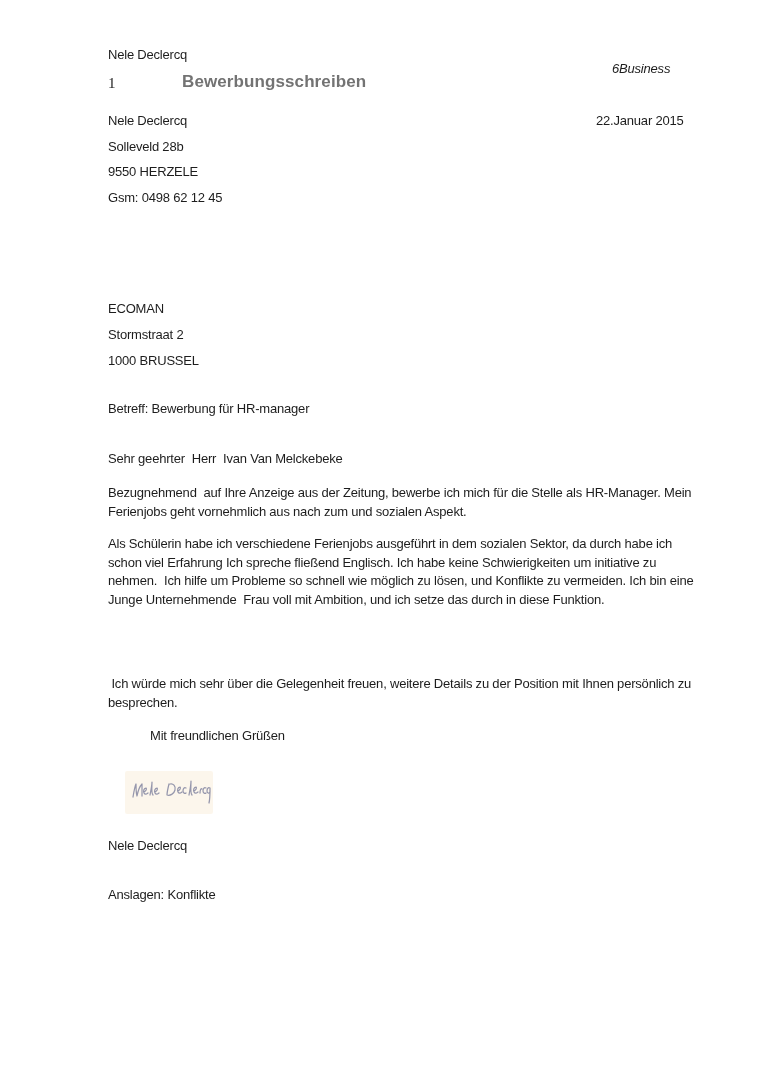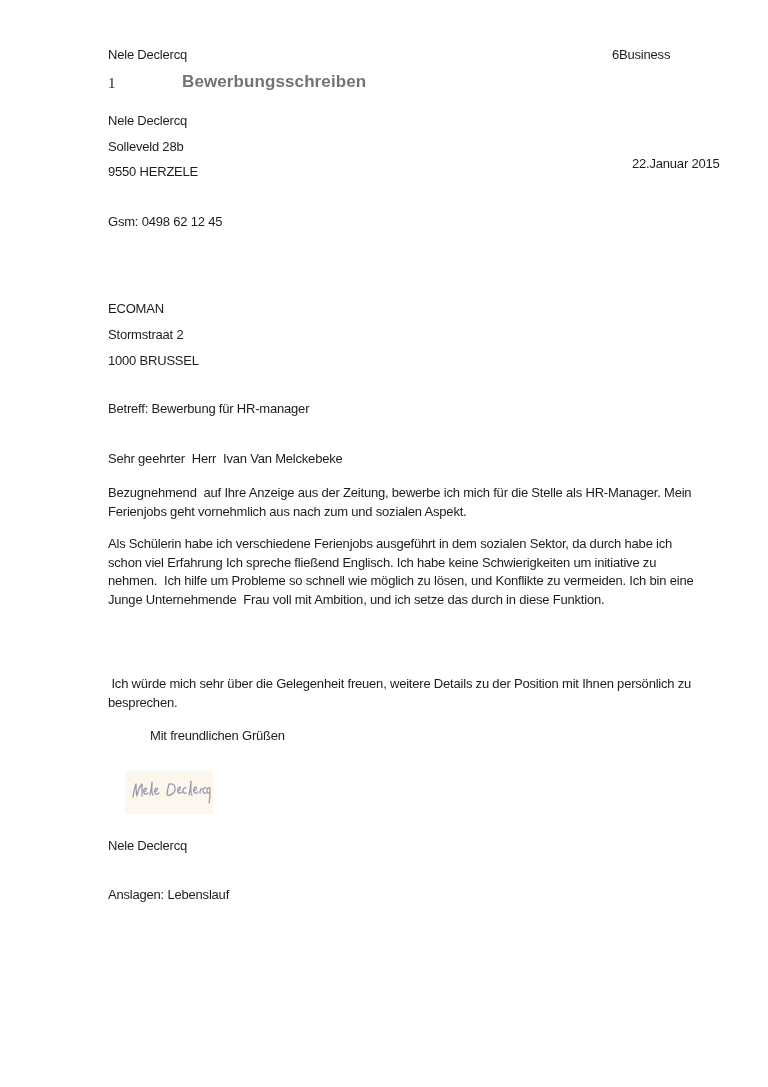--- a/index.html
+++ b/index.html
@@ -40,32 +40,32 @@
     position: absolute;
     left: 124px; top: 769px;
   }
 </style>
 </head>
 <body>
 
 <div class="page">
 
   <div class="t" style="left:108px; top:46px;">Nele Declercq</div>
-  <div class="t" style="left:612px; top:46px;">6Business</div>
+  <div class="t" style="left:612px; top:60px;font-style:italic;">6Business</div>
 
   <div>
     <span class="h-num">1</span>
     <span class="h-title">Bewerbungsschreiben</span>
   </div>
 
   <div class="t" style="left:108px; top:112px;">Nele Declercq</div>
-  <div class="t" style="left:632px; top:112px;margin-top:43px;">22.Januar 2015</div>
+  <div class="t" style="left:596px; top:112px;">22.Januar 2015</div>
   <div class="t" style="left:108px; top:138px;">Solleveld 28b</div>
   <div class="t" style="left:108px; top:163px;">9550 HERZELE</div>
-  <div class="t" style="left:108px; top:189px;margin-top:24px;">Gsm: 0498 62 12 45</div>
+  <div class="t" style="left:108px; top:189px;">Gsm: 0498 62 12 45</div>
 
   <div class="t" style="left:108px; top:300px;">ECOMAN</div>
   <div class="t" style="left:108px; top:326px;">Stormstraat 2</div>
   <div class="t" style="left:108px; top:352px;text-align:center;">1000 BRUSSEL</div>
 
   <div class="t" style="left:108px; top:400px;">Betreff: Bewerbung für HR-manager</div>
 
   <div class="t" style="left:108px; top:450px;">Sehr geehrter  Herr  Ivan Van Melckebeke</div>
 
   <div class="t para" style="left:108px; top:484px;">Bezugnehmend  auf Ihre Anzeige aus der Zeitung, bewerbe ich mich für die Stelle als HR-Manager. Mein Ferienjobs geht vornehmlich aus nach zum und sozialen Aspekt.</div>
@@ -89,15 +89,15 @@
       <path d="M65 26 C66 21 67 15 67 12 C67 18 66 24 68 26"></path>
       <path d="M70 22 C72 21 73 19 72 18 C70 18 69 21 70 23 C71 25 73 24 74 23"></path>
       <path d="M76 24 C76 21 77 19 78 20"></path>
       <path d="M82 19 C80 18 79 20 79 22 C79 24 81 25 82 24"></path>
       <path d="M86 19 C84 18 83 20 83 22 C83 24 85 25 86 23 C86 21 86 20 86 19 C86 24 86 30 85 34"></path>
     </g>
   </svg>
 
   <div class="t" style="left:108px; top:837px;">Nele Declercq</div>
 
-  <div class="t" style="left:108px; top:886px;">Anslagen: Lebenslauf</div>
+  <div class="t" style="left:108px; top:886px;">Anslagen: Konflikte</div>
 
 </div>
 
 </body></html>

